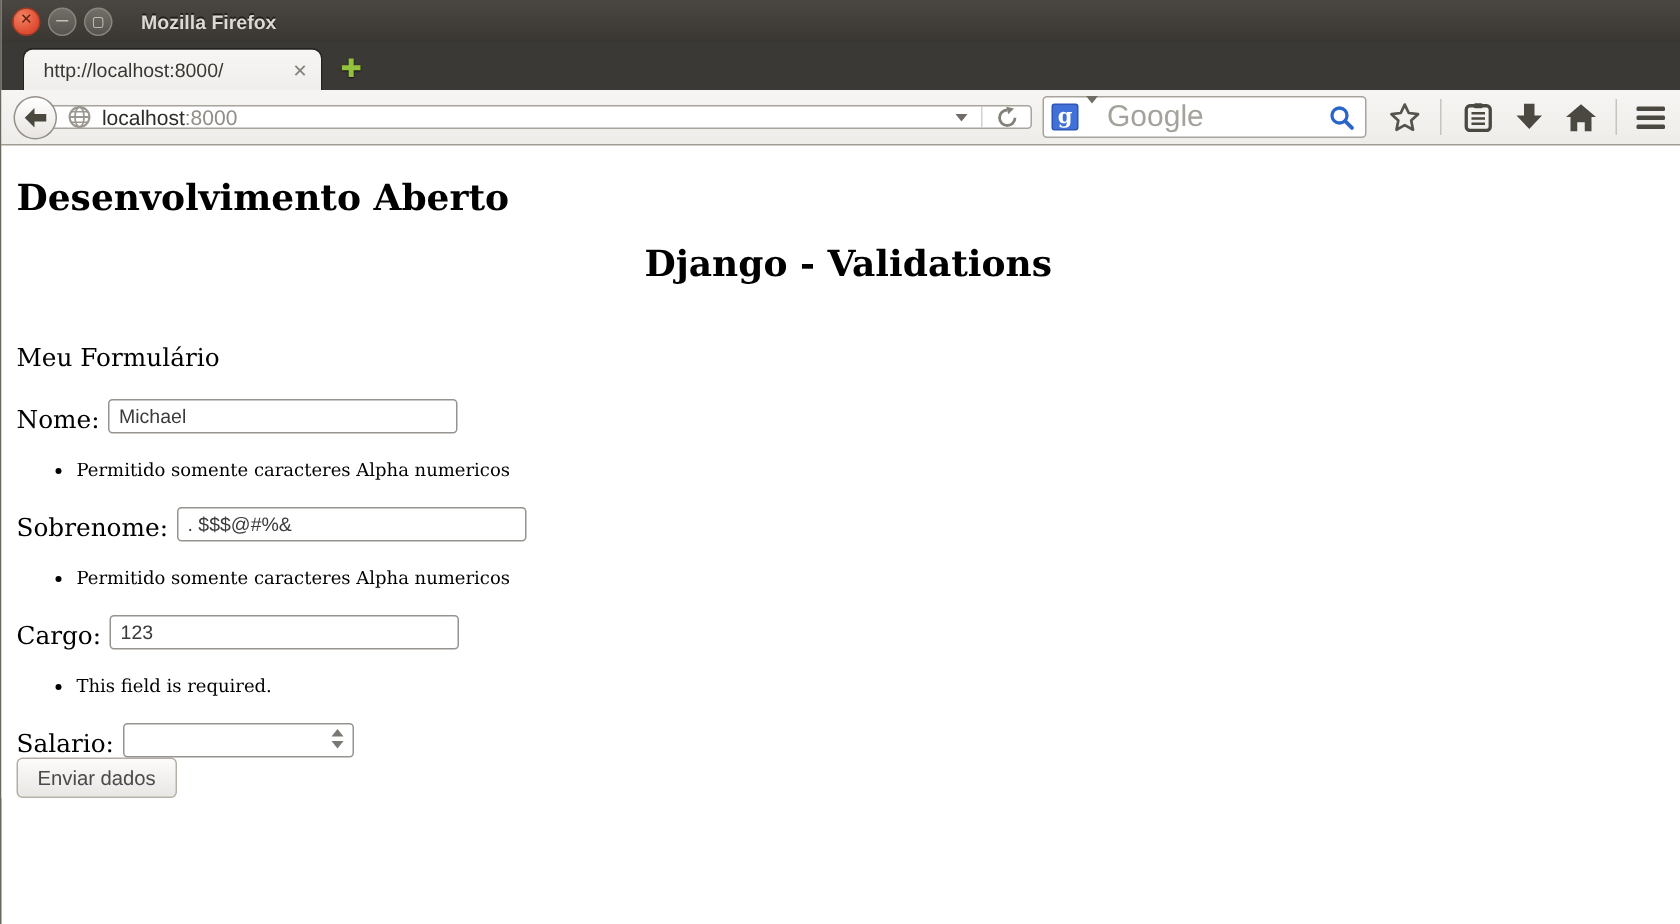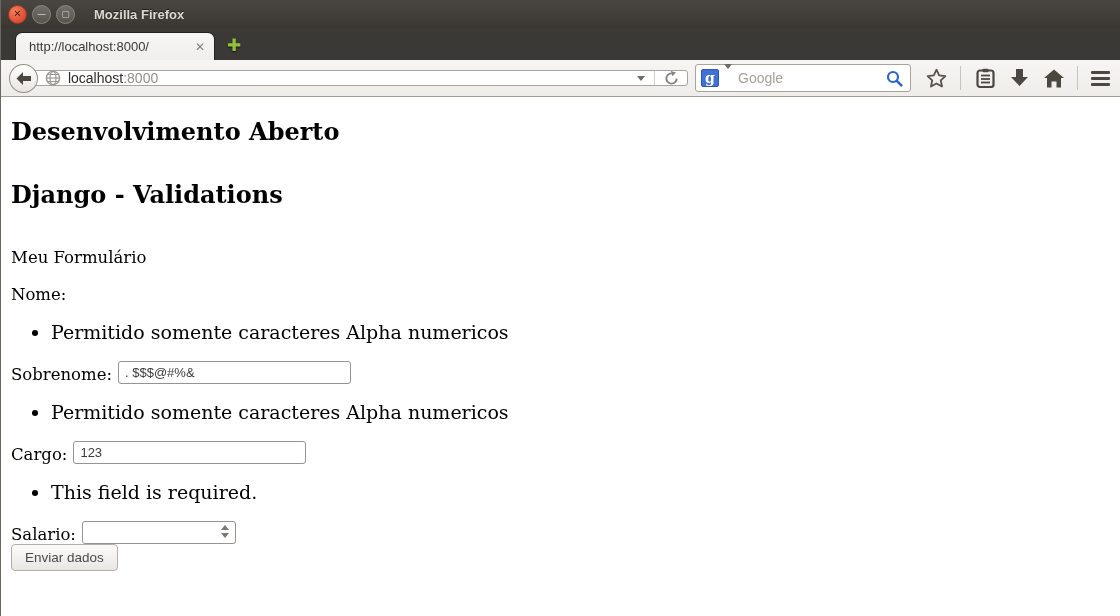--- a/index.html
+++ b/index.html
@@ -28,36 +28,36 @@
   .globe { margin-right:7px; display:flex; }
   .url-host { font-size:14px; color:#2e2c28; }
   .url-port { font-size:14px; color:#918e88; }
   .url-spacer { flex:1; }
   .tri-down { width:0; height:0; border-left:4px solid transparent; border-right:4px solid transparent; border-top:5px solid #6f6c66; }
   .url-dropdown { padding:0 9px; display:flex; align-items:center; height:100%; }
   .reload-box { width:33px; height:100%; border-left:1px solid #d4d0ca; display:flex; align-items:center; justify-content:center; }
   .searchbar { width:216px; height:28px; margin-left:7px; background:#fff; border:1px solid #a8a39b; border-radius:3px; display:flex; align-items:center; padding:0 7px 0 5px; }
   .g-badge { width:18px; height:18px; background:#4170d8; border:1px solid #2d56b5; border-radius:2px; color:#fff; font-size:14px; font-weight:bold; text-align:center; line-height:16px; font-family:"DejaVu Serif",serif; }
   .search-drop { margin:0 6px 0 5px; }
-  .search-input { flex:1; border:none; outline:none; font-size:14px; color:#3a3833; background:transparent; min-width:0; }
+  .search-input { flex:1; border:none; outline:none; font-size:20px; color:#3a3833; background:transparent; min-width:0; }
   .search-input::placeholder { color:#a5a29c; opacity:1; }
   .navicon { margin-left:15px; display:flex; align-items:center; }
   .nav-sep { width:1px; height:24px; background:#c8c4bd; margin-left:13px; }
   .burger { margin-left:13px; display:flex; flex-direction:column; gap:3px; }
   .burger span { display:block; width:19px; height:3px; background:#4b4841; border-radius:1px; }
 
   
   .content { padding-left:10px; font-family:"DejaVu Serif","Liberation Serif",serif; color:#000; background:#fff; }
   .content h1 { font-size:24px; font-weight:bold; padding-top:21px; line-height:1.15; }
-  .content h2 { font-size:24px; font-weight:bold; margin-top:35px; line-height:1.15; }
+  .content h2 { font-size:24px; font-weight:bold; margin-top:16px; line-height:1.15;text-align:center; }
   .form-title { font-size:16.5px; margin-top:40px; }
   .field-row { margin-top:18px; display:flex; align-items:flex-end; font-size:16.5px; }
   .field-row label { margin-right:6px; }
   .ti { width:233px; height:23px; border:1px solid #97948f; border-radius:3px; font:13px "Liberation Sans","DejaVu Sans",sans-serif; color:#3b3b3b; padding:2px 6px; background:#fff; outline:none; }
-  ul.errors { margin-top:17px; padding-left:40px; font-size:19px; }
+  ul.errors { margin-top:17px; padding-left:40px; font-size:12px; }
   .num-wrap { position:relative; display:inline-block; }
   .ti.num { width:154px; padding-right:24px; }
   .spinner { position:absolute; right:7px; top:4px; display:flex; flex-direction:column; gap:3px; }
   .tri-up-s { width:0; height:0; border-left:4px solid transparent; border-right:4px solid transparent; border-bottom:5px solid #7b7873; }
   .tri-dn-s { width:0; height:0; border-left:4px solid transparent; border-right:4px solid transparent; border-top:5px solid #7b7873; }
   .submit-btn { font:13.5px "Liberation Sans","DejaVu Sans",sans-serif; color:#4a4a4a; background:linear-gradient(#fcfbfb,#e9e7e4); border:1px solid #b3aea6; border-radius:4px; padding:5px 13px; }
   svg { display:block; }
 </style>
 </head>
 <body>
@@ -156,20 +156,21 @@
       </span>
   </div>
 
   <div class="content">
     <h1>Desenvolvimento Aberto</h1>
     <h2>Django - Validations</h2>
     <div class="form-title">Meu Formulário</div>
 
     <div class="field-row">
       <label>Nome:</label>
+      <input class="ti" type="text" value="Michael" style="">
     </div>
     <ul class="errors">
       <li>Permitido somente caracteres Alpha numericos</li>
     </ul>
 
     <div class="field-row">
       <label>Sobrenome:</label>
       <input class="ti" type="text" value=". $$$@#%&amp;" style="">
     </div>
     <ul class="errors">

